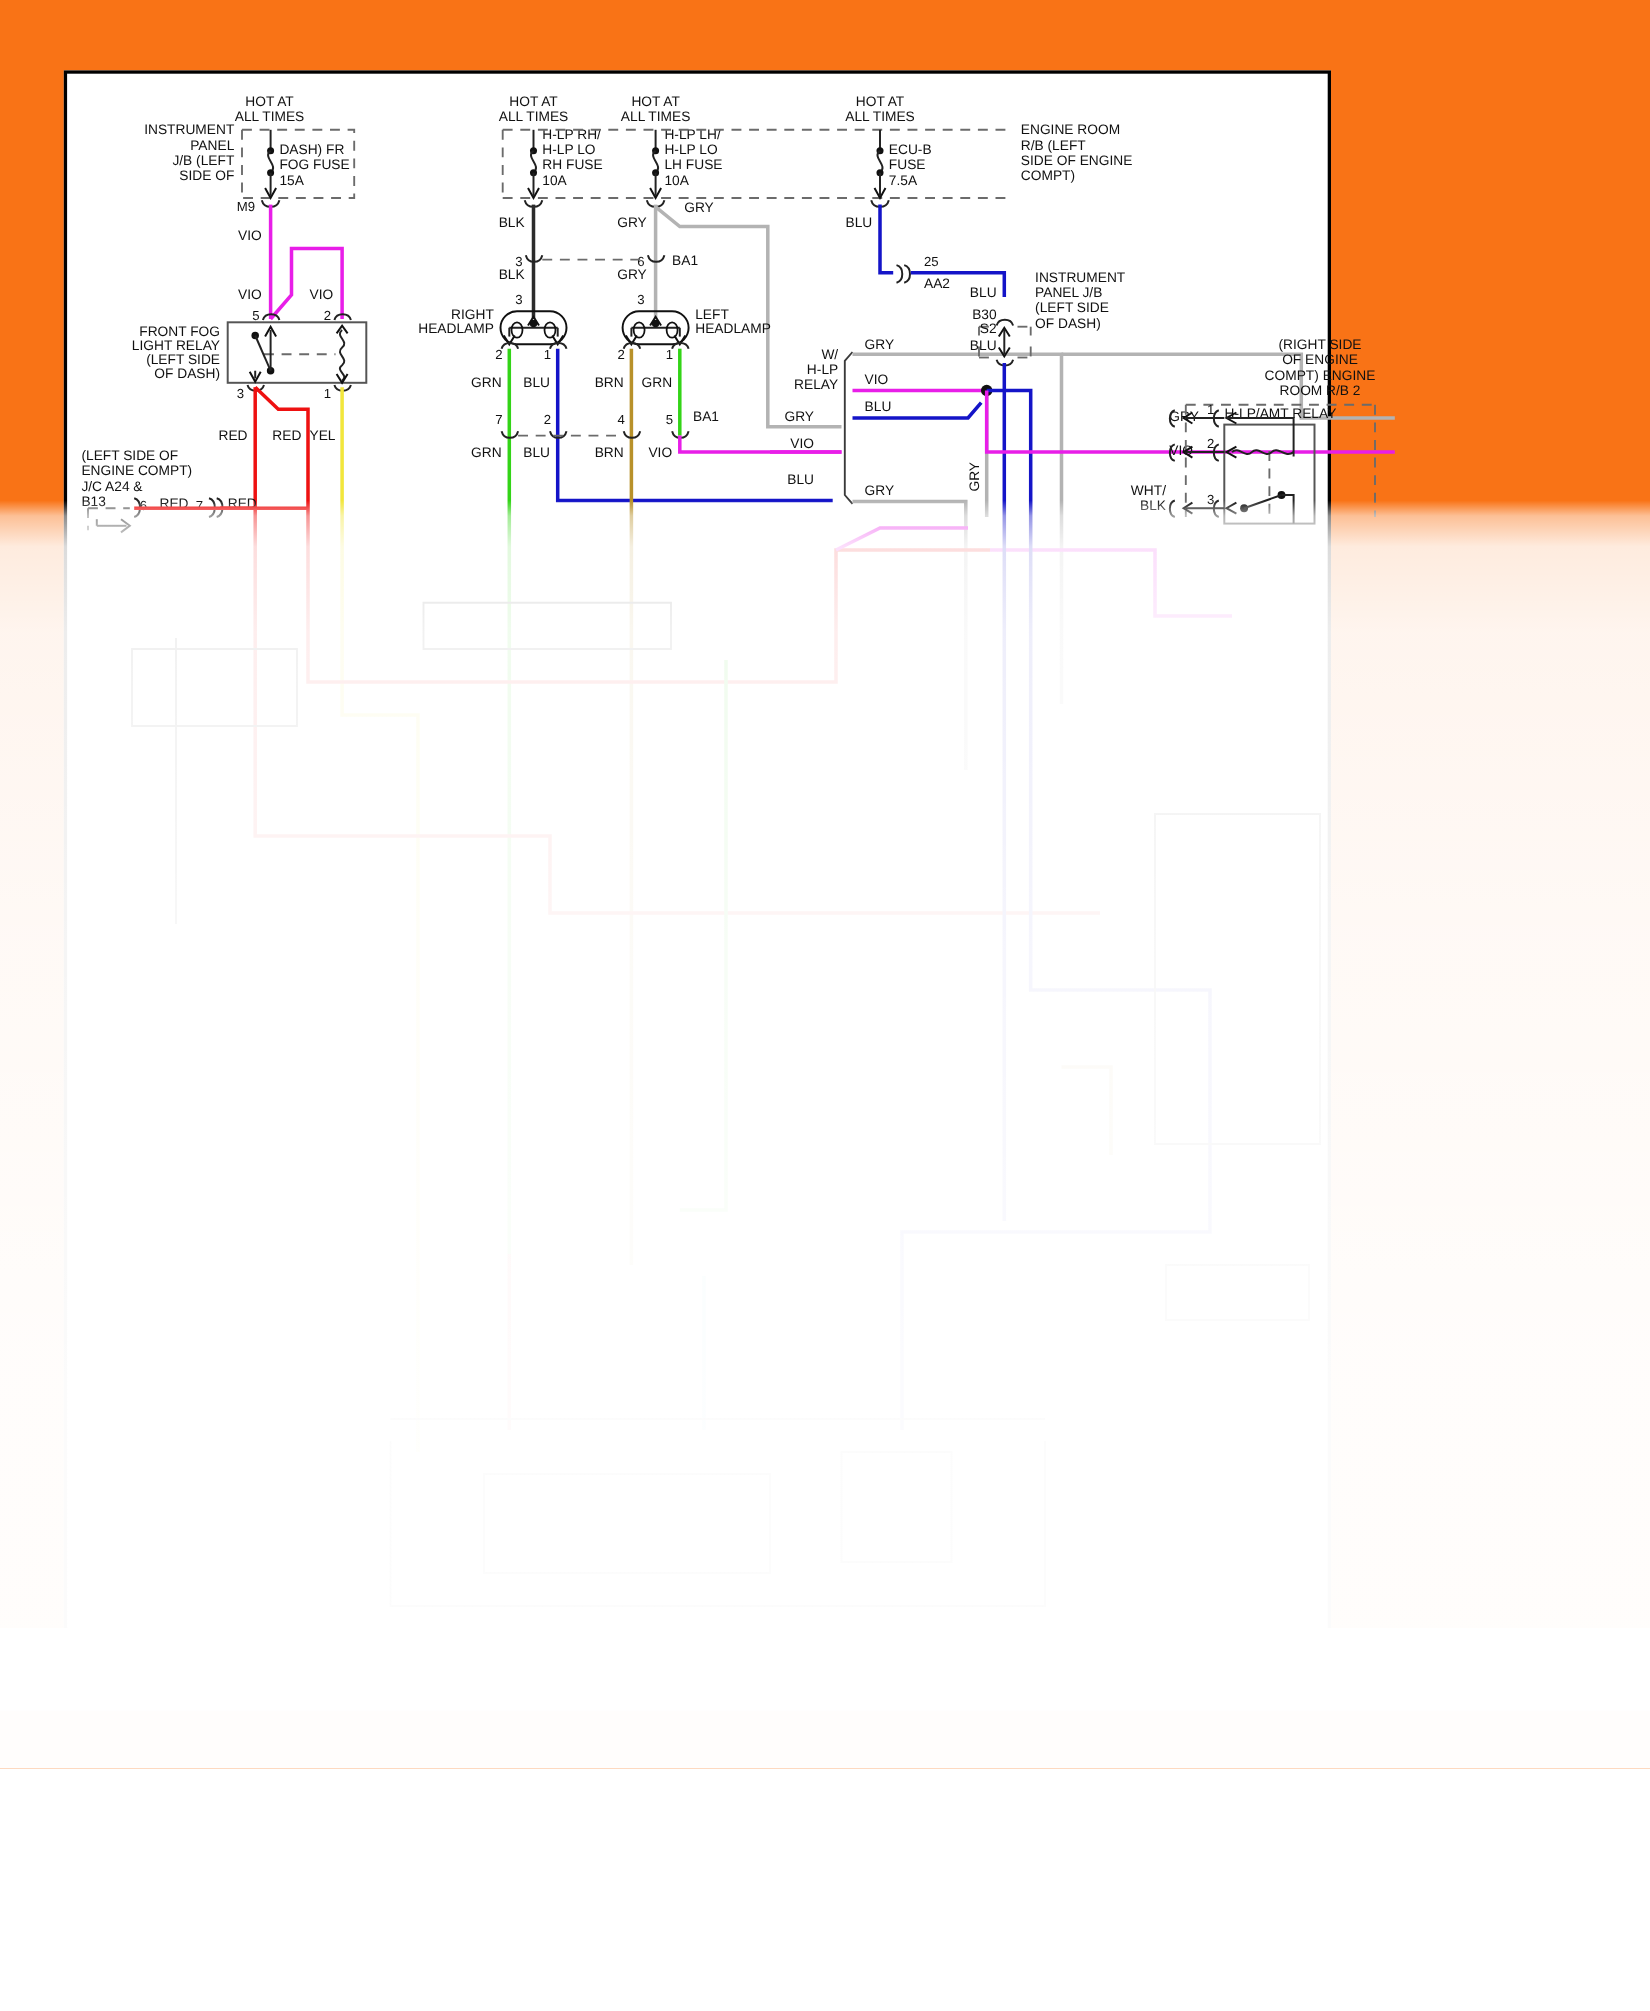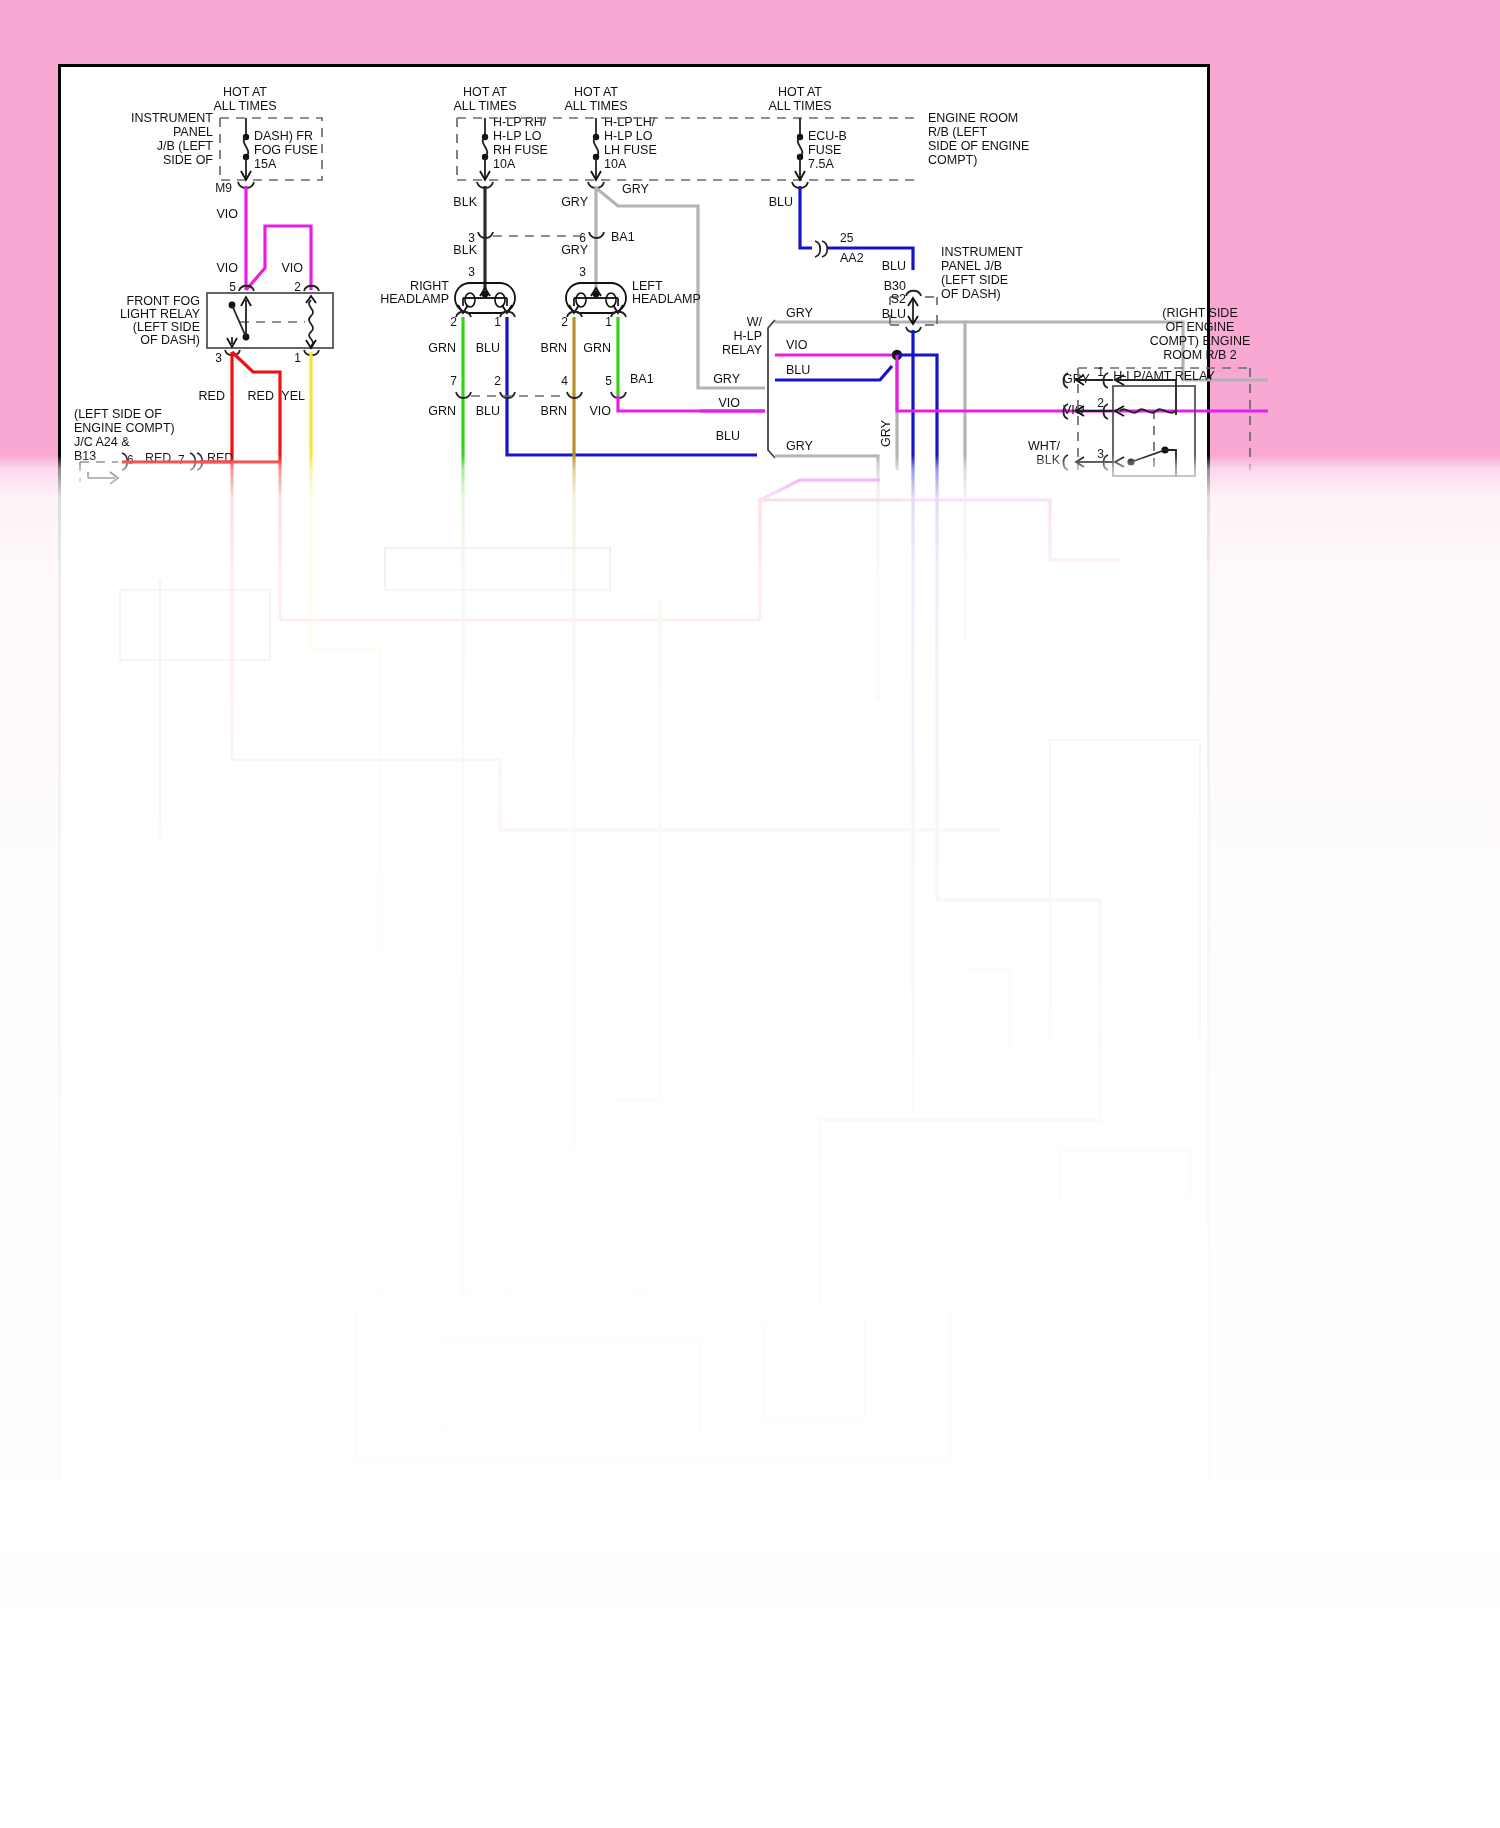--- a/index.html
+++ b/index.html
@@ -1,18 +1,18 @@
 <!DOCTYPE html>
 <html><head>
 <meta charset="utf-8">
 <title>Wiring Diagram</title>
 <style>
   html,body{margin:0;padding:0;background:#ffffff;}
   body{font-family:"Liberation Sans",sans-serif;}
-  #page{position:relative;width:1500px;height:1608px;background:#f9a8d4;overflow:hidden;}
+  #page{position:relative;width:1500px;height:1608px;background:#f97316;overflow:hidden;}
   
   #frame{position:absolute;left:58px;top:64px;width:1152px;height:1430px;border:3px solid #000;background:#fff;box-sizing:border-box;}
   
   #diagram{position:absolute;left:0;top:0;width:1500px;height:1828px;}
   
   #fade{position:absolute;left:0;top:455px;width:1500px;height:1100px;
         background:linear-gradient(to bottom, rgba(255,255,255,0) 0px, rgba(255,255,255,0.55) 14px, rgba(255,255,255,0.86) 42px, rgba(255,255,255,0.93) 120px, rgba(255,255,255,0.96) 400px, rgba(255,255,255,0.985) 800px);
         pointer-events:none;}
   #fade2{position:absolute;left:0;top:1480px;width:1500px;height:348px;background:rgba(255,255,255,0.99);pointer-events:none;}
   text{font-family:"Liberation Sans",sans-serif;}

